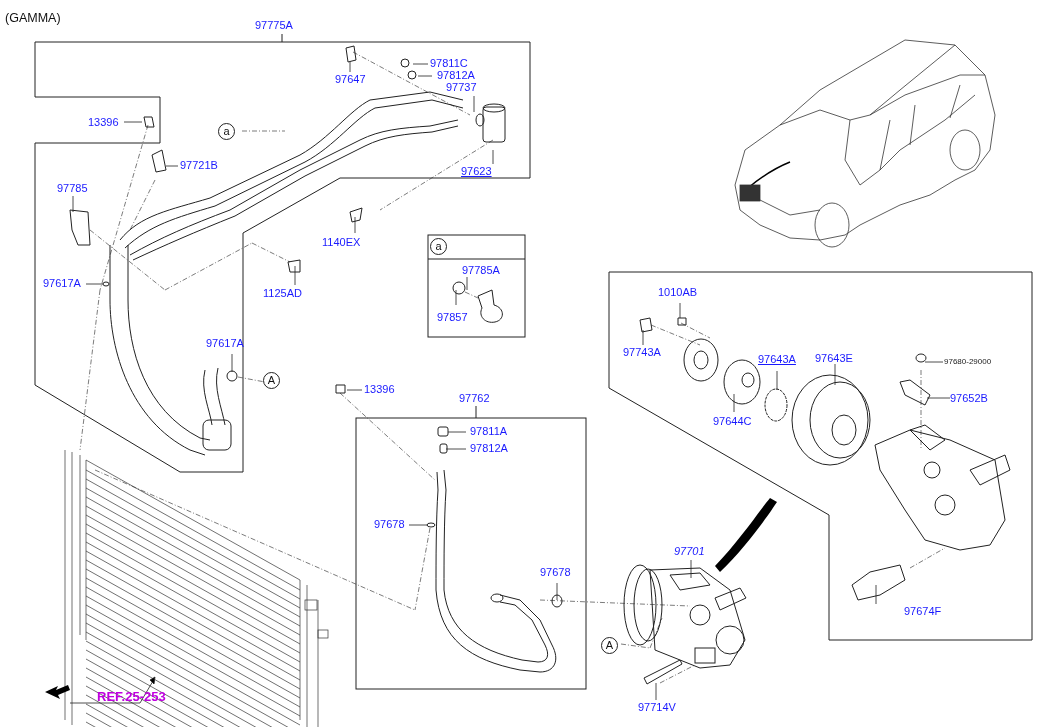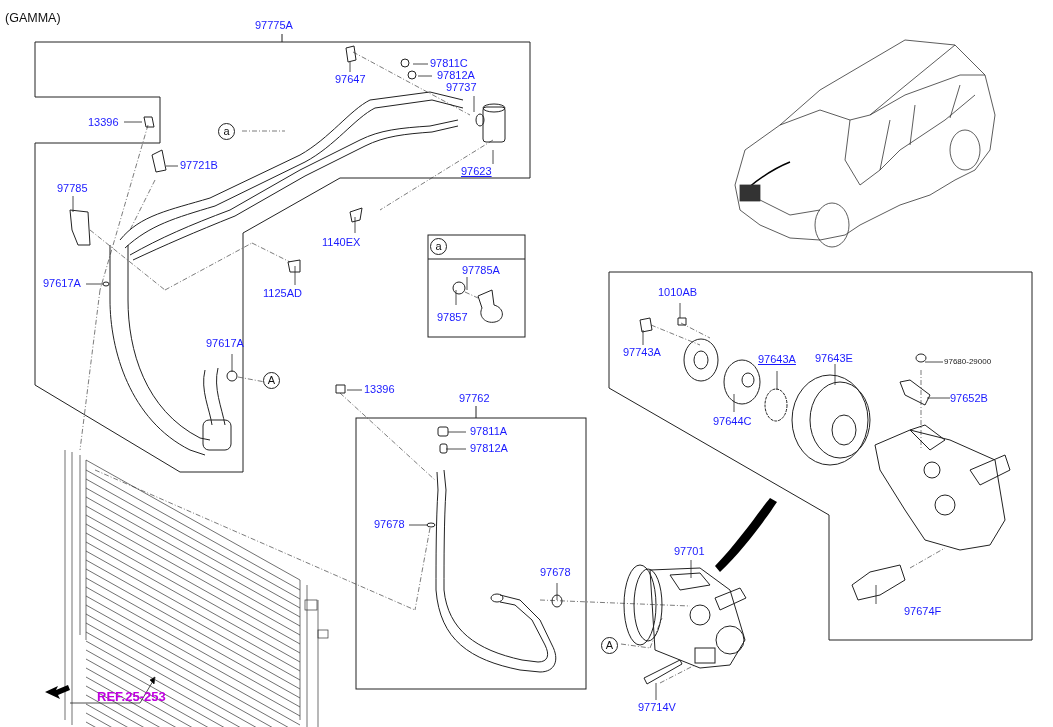--- a/index.html
+++ b/index.html
@@ -253,21 +253,21 @@
 <div class="lbl" style="left:43px;top:278px;">97617A</div>
 <div class="lbl" style="left:206px;top:338px;">97617A</div>
 <div class="lbl" style="left:462px;top:265px;">97785A</div>
 <div class="lbl" style="left:437px;top:312px;">97857</div>
 <div class="lbl" style="left:364px;top:384px;">13396</div>
 <div class="lbl" style="left:459px;top:393px;">97762</div>
 <div class="lbl" style="left:470px;top:426px;">97811A</div>
 <div class="lbl" style="left:470px;top:443px;">97812A</div>
 <div class="lbl" style="left:374px;top:519px;">97678</div>
 <div class="lbl" style="left:540px;top:567px;">97678</div>
-<div class="lbl" style="left:674px;top:546px;">97701</div>
+<div class="lbl" style="left:674px;top:546px;font-style:italic;">97701</div>
 <div class="lbl" style="left:638px;top:702px;">97714V</div>
 <div class="lbl" style="left:658px;top:287px;">1010AB</div>
 <div class="lbl" style="left:623px;top:347px;">97743A</div>
 <div class="lbl" style="left:758px;top:354px;text-decoration:underline;">97643A</div>
 <div class="lbl" style="left:815px;top:353px;">97643E</div>
 <div class="lbl" style="left:713px;top:416px;">97644C</div>
 <div class="lbl small" style="left:944px;top:358px;">97680-29000</div>
 <div class="lbl" style="left:950px;top:393px;">97652B</div>
 <div class="lbl" style="left:865px;top:606px;margin-left:39px;">97674F</div>
 

